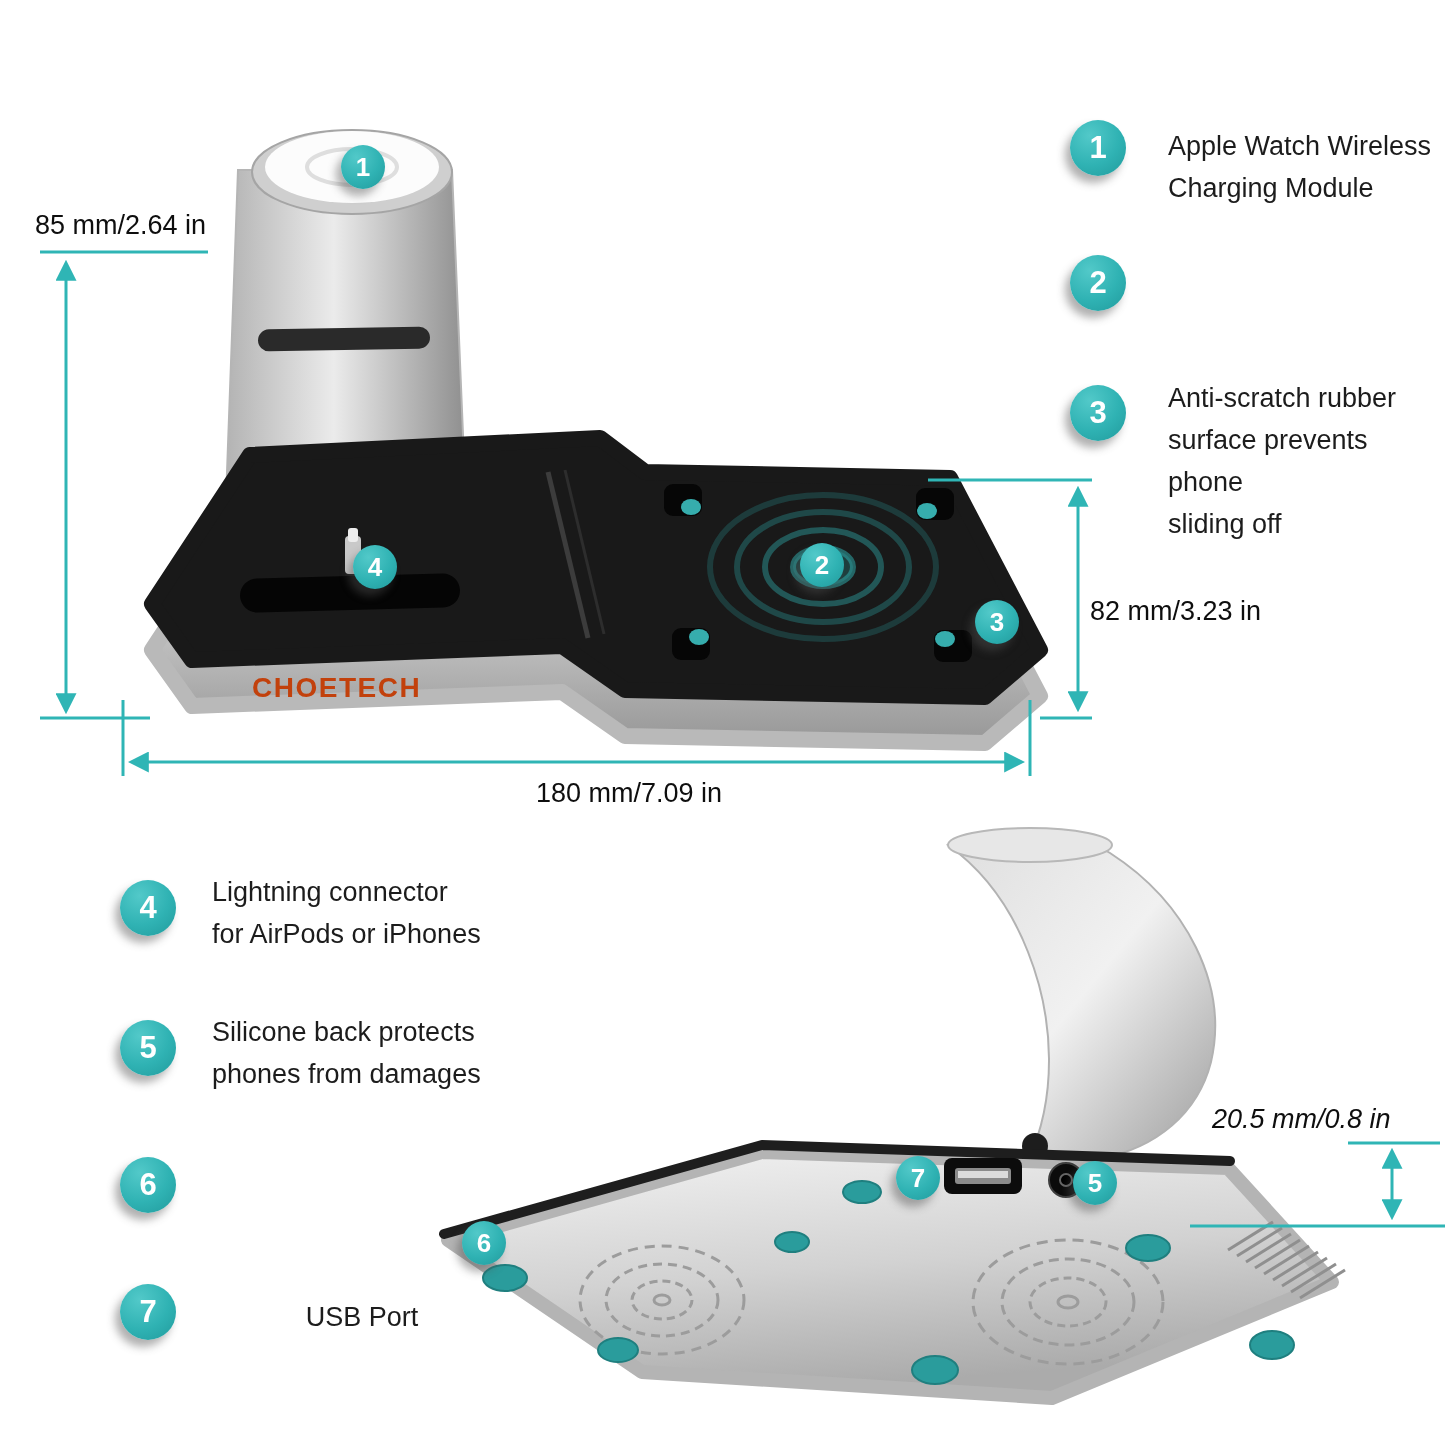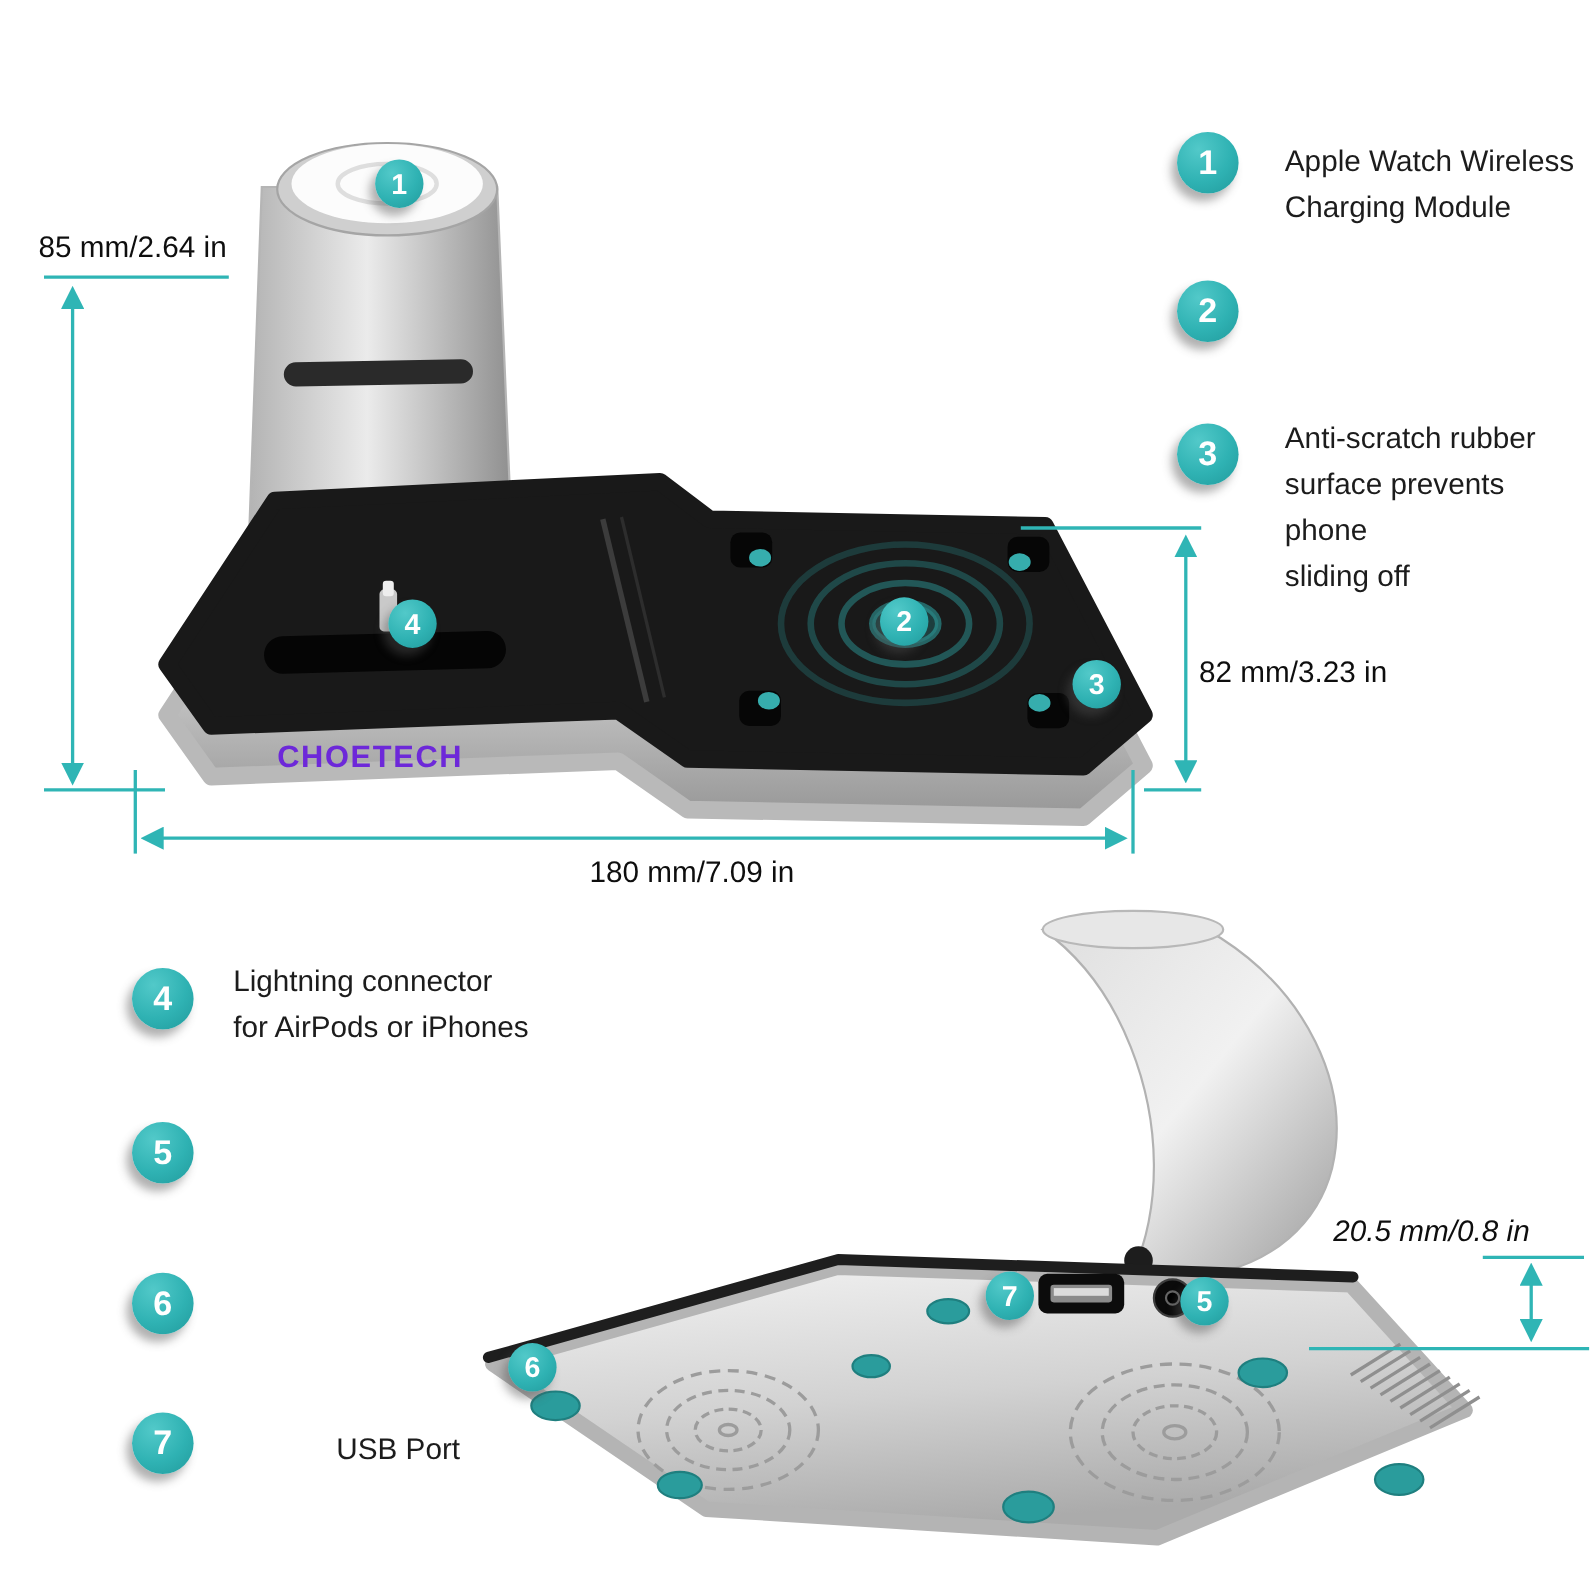--- a/index.html
+++ b/index.html
@@ -17,21 +17,21 @@
   .badge.list { width:56px; height:56px; font-size:31px; }
   .badge.mark { width:44px; height:44px; font-size:26px; }
 
   .label {
     position:absolute; font-size:27px; line-height:1.55; color:#1c1c1c;
     white-space:pre-line;
   }
   .dim { position:absolute; font-size:27px; color:#0e0e0e; }
   .dim.center { text-align:right; }
   .brand {
-    position:absolute; font-weight:bold; font-size:28px; color:#6d28d9;
+    position:absolute; font-weight:bold; font-size:28px; color:#c2410c;
     letter-spacing:1.5px;
   }
 </style>
 </head>
 <body>
 
 <div class="canvas">
 
   <svg class="art" viewBox="0 0 1445 1445">
     <defs>
@@ -208,20 +208,22 @@
   <div class="badge list" style="left:1070px; top:385px;">3</div>
   <div class="label" style="left:1168px; top:378px; width:280px;">Anti-scratch rubber
 surface prevents phone
 sliding off</div>
 
   <div class="badge list" style="left:120px; top:880px;">4</div>
   <div class="label" style="left:212px; top:872px; width:300px;">Lightning connector
 for AirPods or iPhones</div>
 
   <div class="badge list" style="left:120px; top:1020px;">5</div>
+  <div class="label" style="left:212px; top:1012px; width:300px;">Silicone back protects
+phones from damages</div>
 
   <div class="badge list" style="left:120px; top:1157px;">6</div>
 
   <div class="badge list" style="left:120px; top:1284px;">7</div>
   <div class="label" style="left:212px; top:1297px; width:300px;text-align:center;">USB Port</div>
 
   <div class="dim" style="left:35px; top:210px;">85 mm/2.64 in</div>
   <div class="dim center" style="left:432px; top:778px; width:290px;">180 mm/7.09 in</div>
   <div class="dim" style="left:1090px; top:596px;">82 mm/3.23 in</div>
   <div class="dim" style="left:1212px; top:1104px;font-style:italic;">20.5 mm/0.8 in</div>

